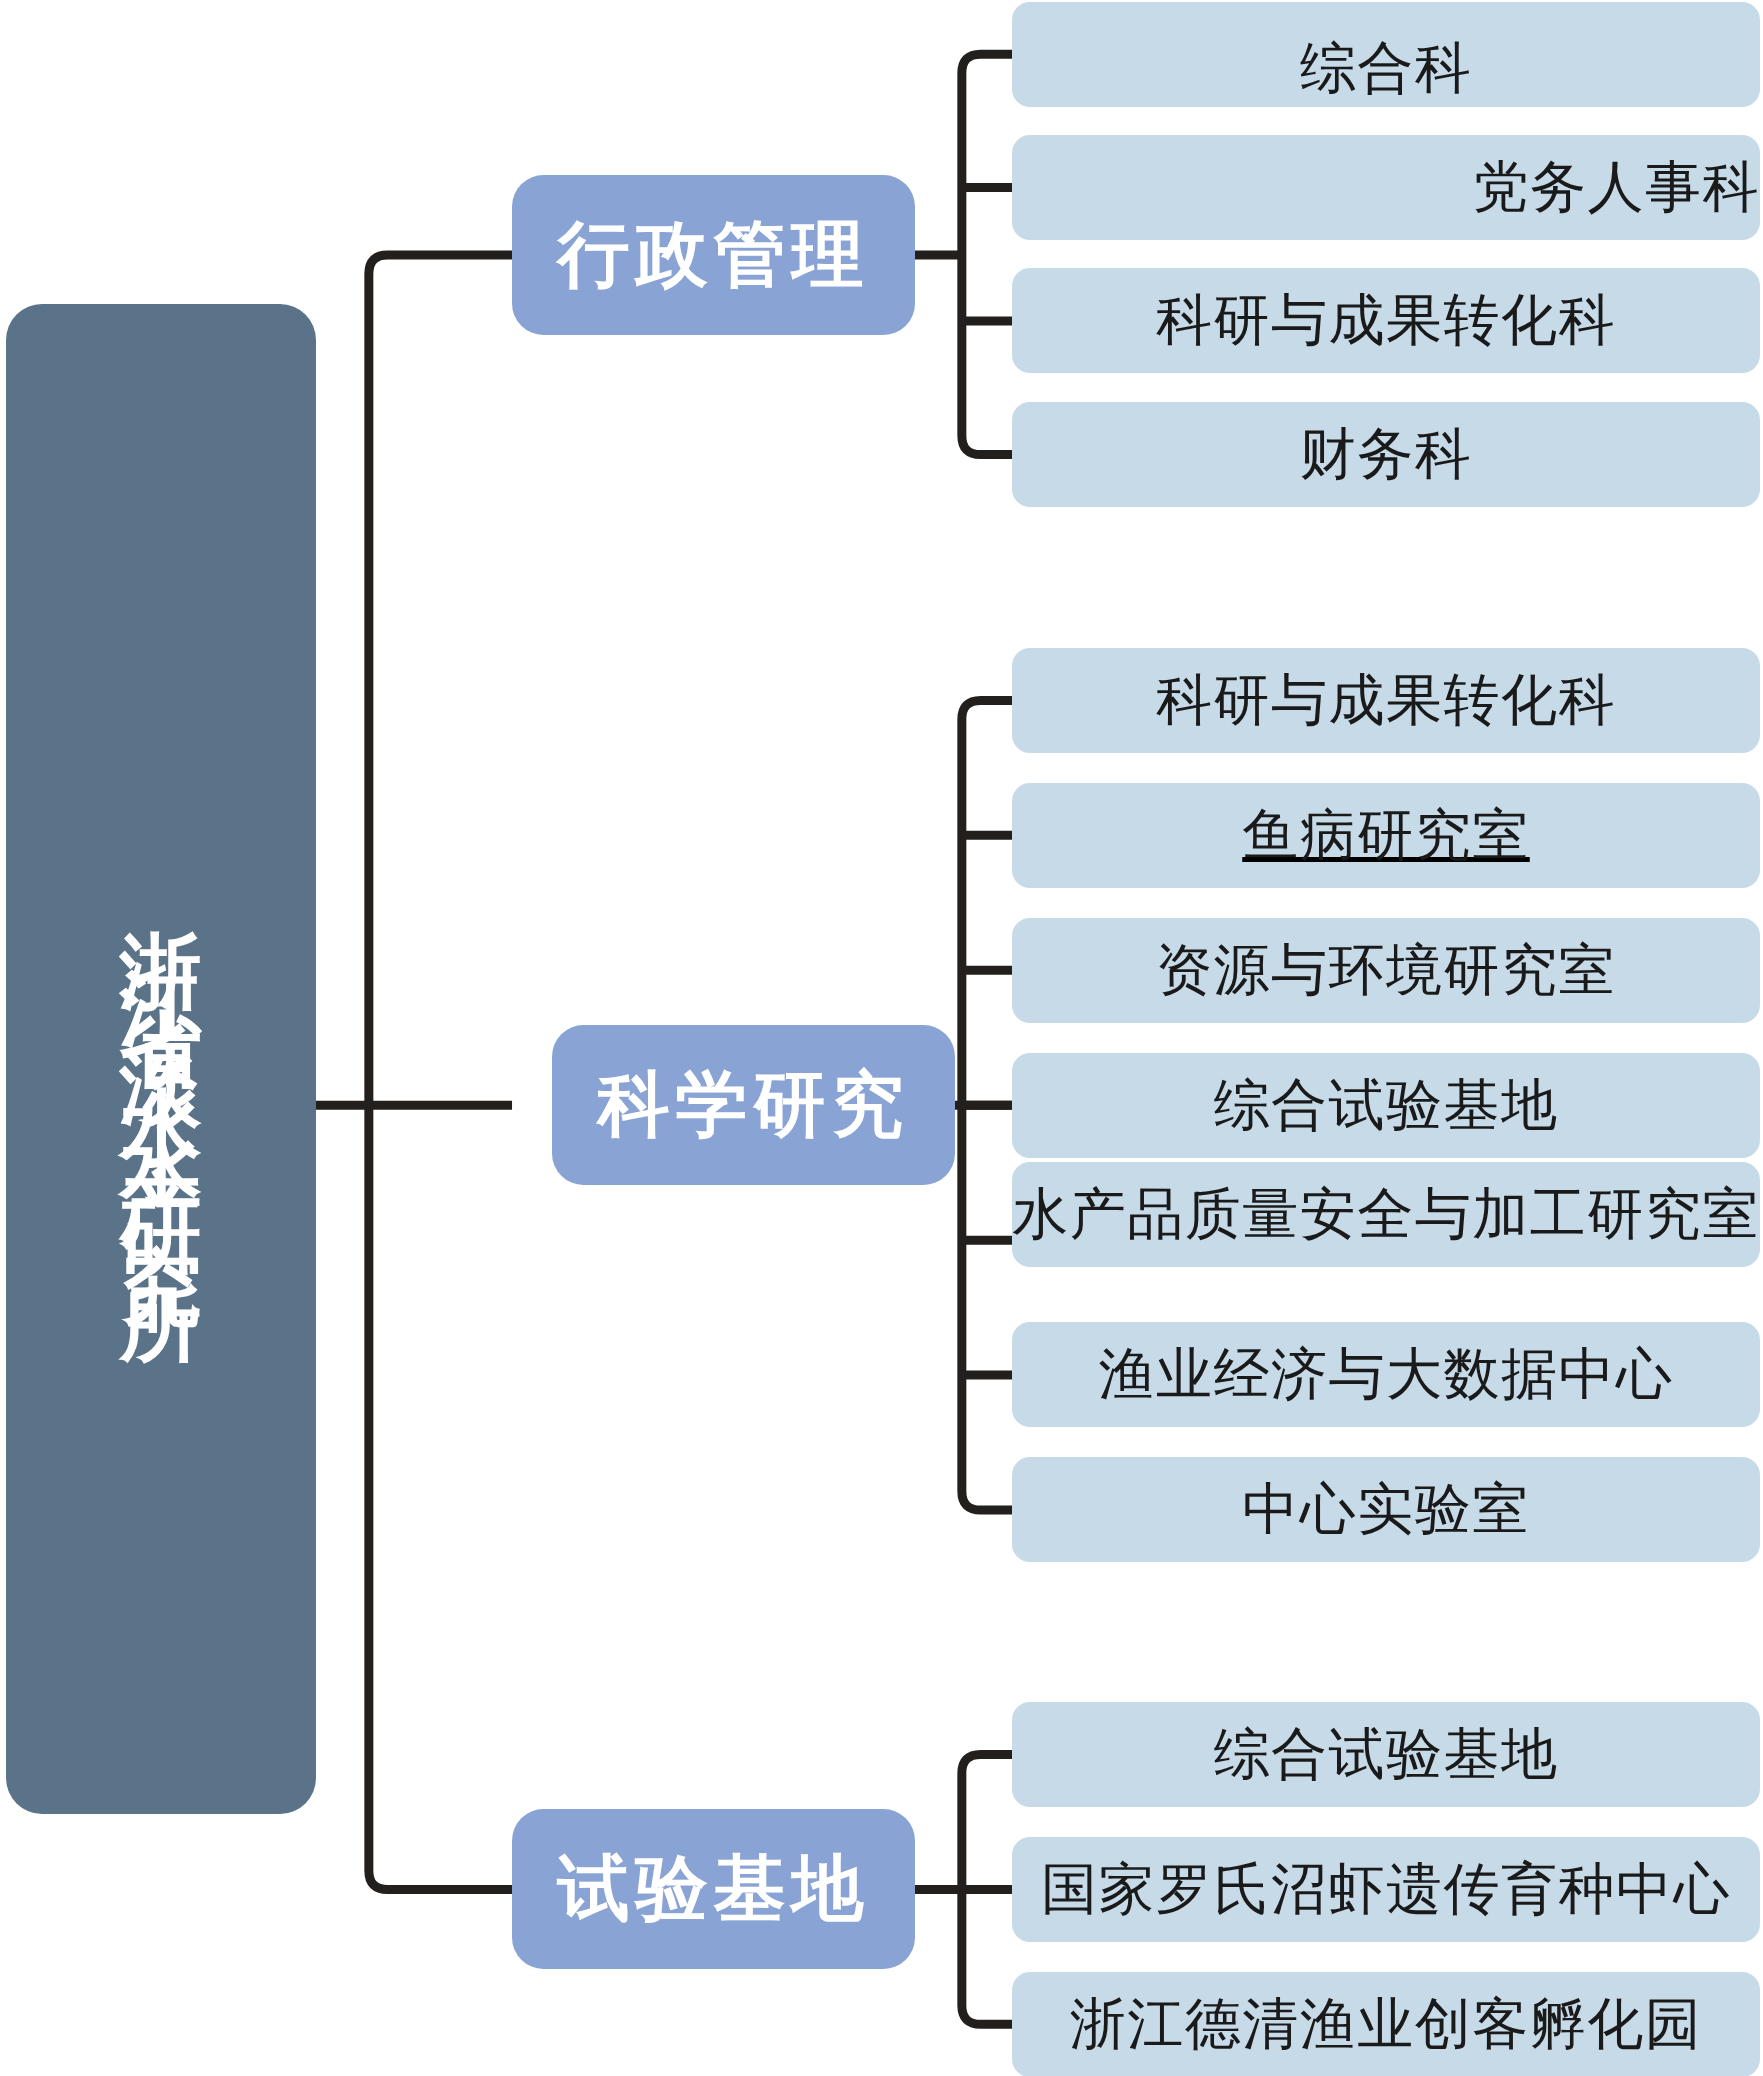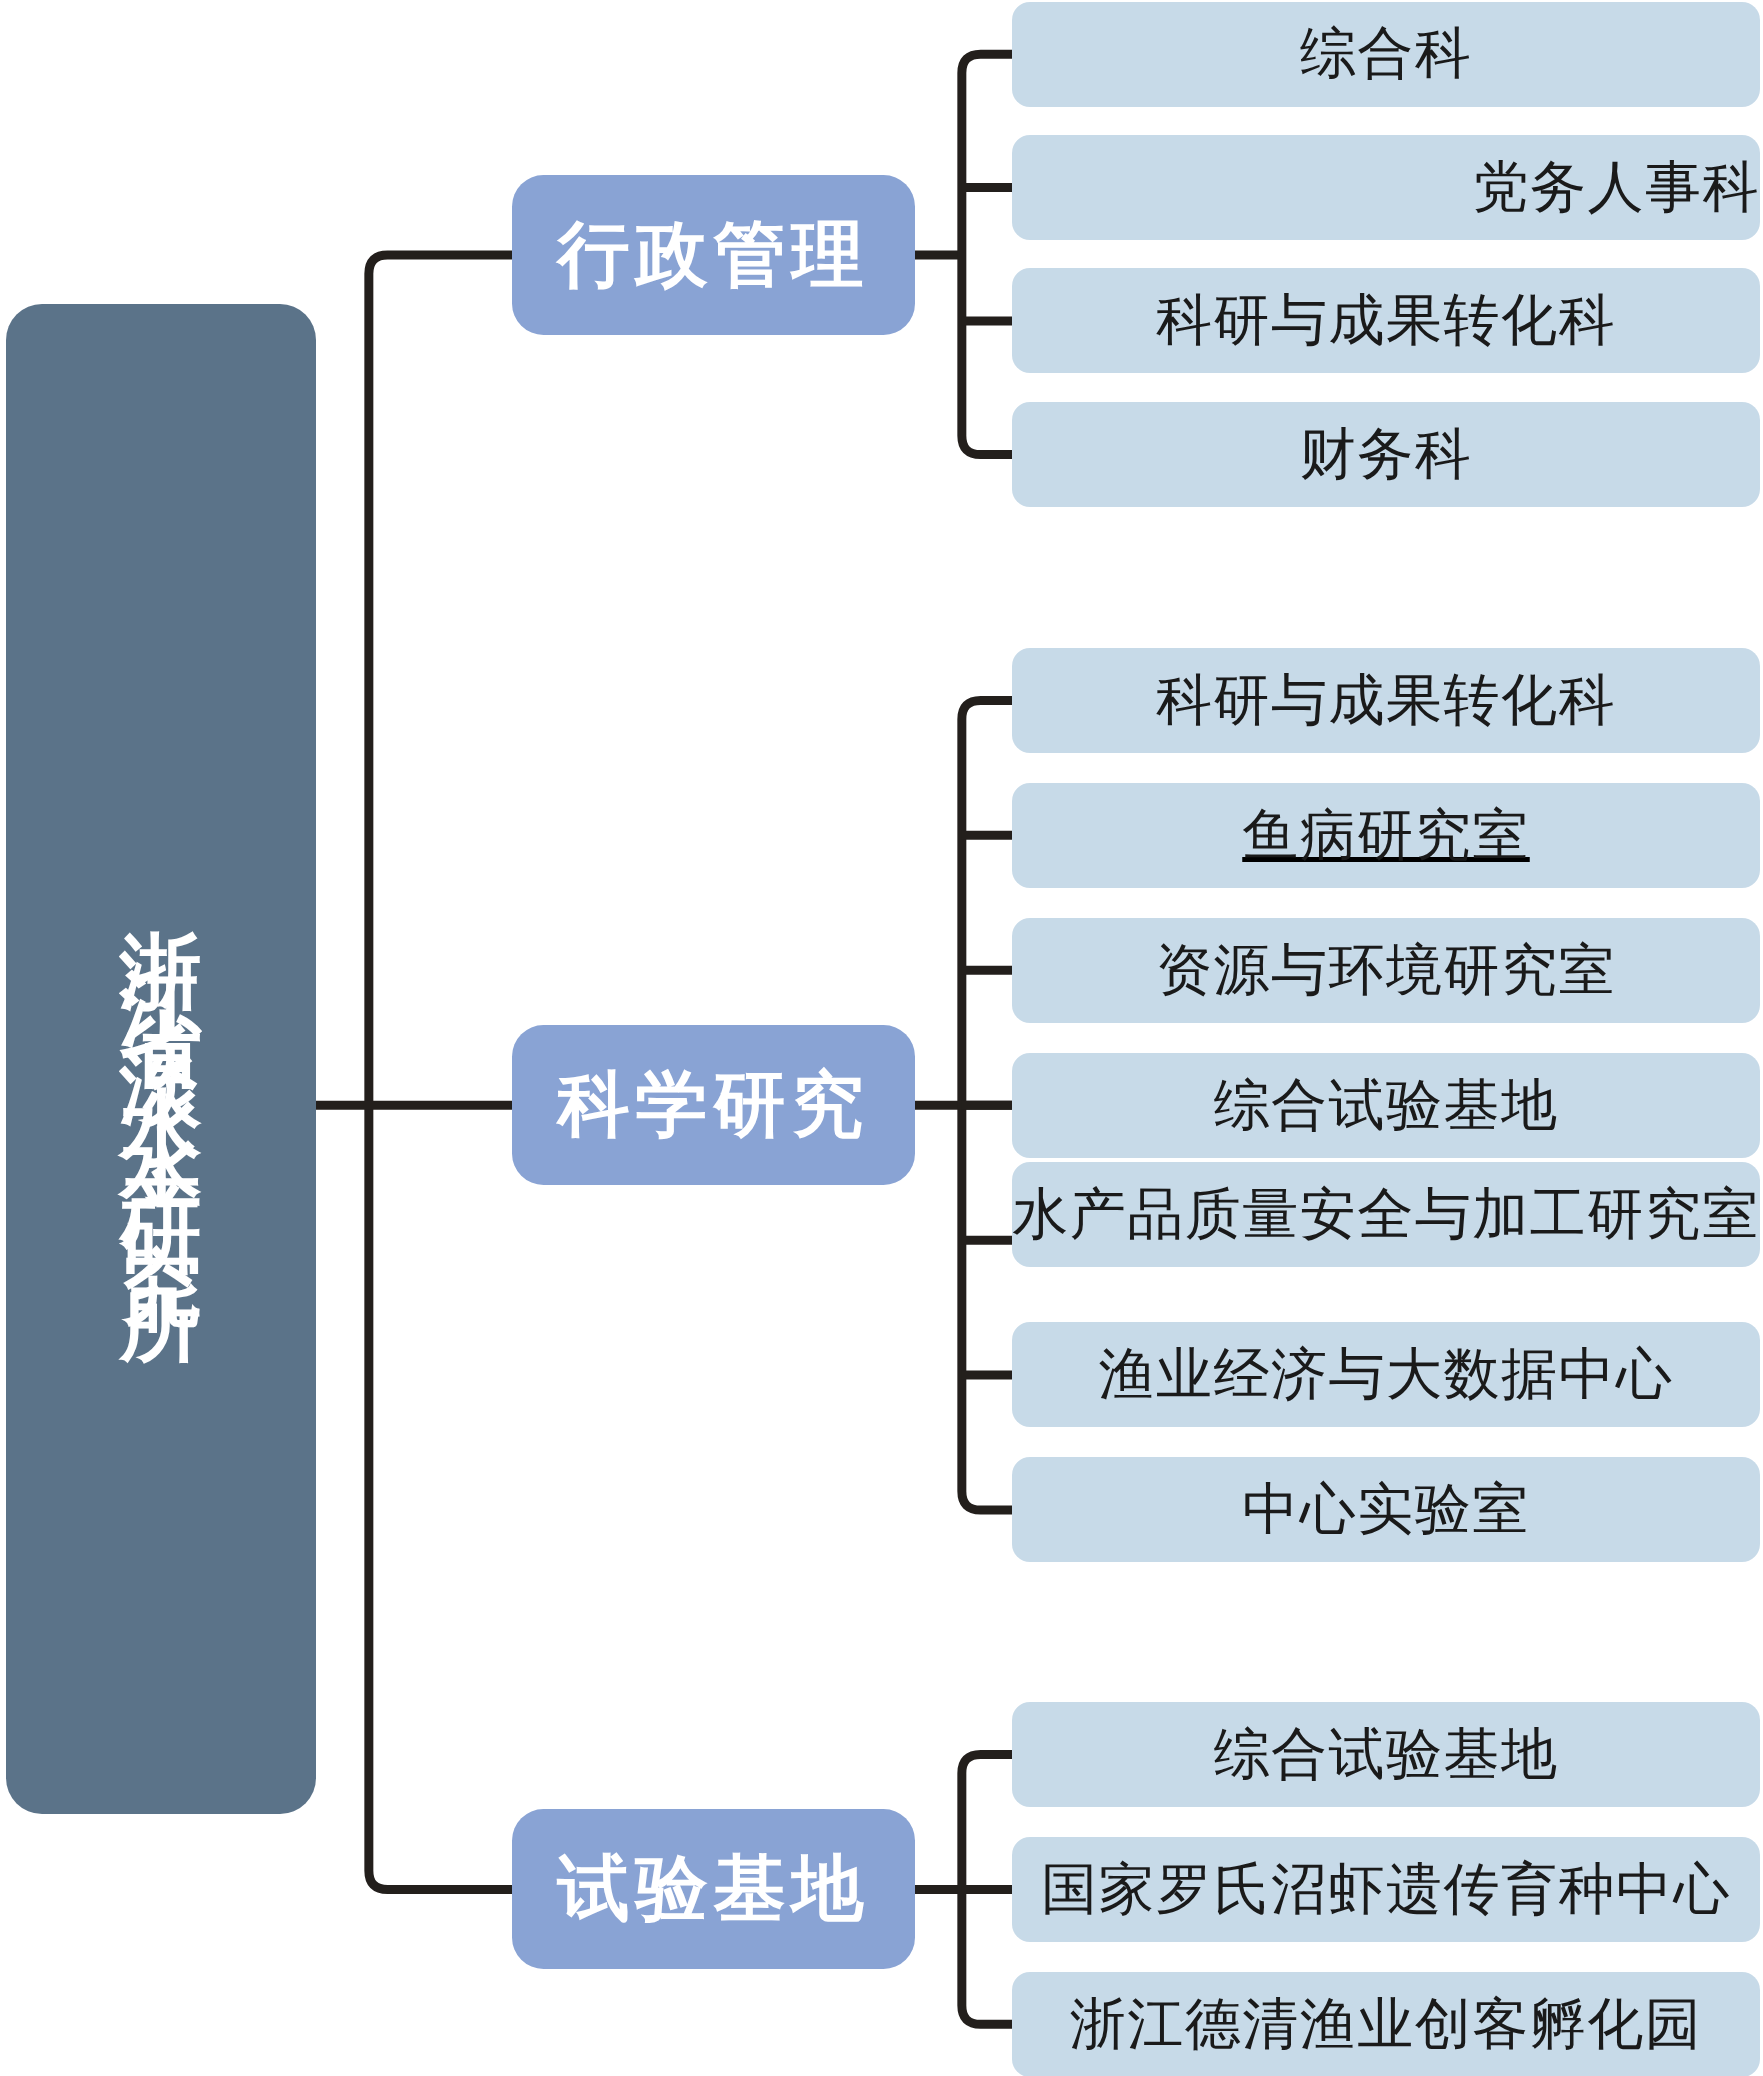--- a/index.html
+++ b/index.html
@@ -80,33 +80,33 @@
     </svg>
 
   <div class="node root-node">
     <div class="root-title">浙江省淡水水产研究所</div>
   </div>
 
   <div id="nodes">
       <div class="node branch-node" style="top: 175px;">
         <span class="branch-label">行政管理</span>
       </div>
-      <div class="node leaf-node" style="top: 1.5px;">
+      <div class="node leaf-node" style="top: 1.5px; align-items: flex-end;">
         <span class="leaf-label">综合科</span>
       </div>
       <div class="node leaf-node" style="top: 135px; justify-content: flex-end;">
         <span class="leaf-label">党务人事科</span>
       </div>
       <div class="node leaf-node" style="top: 268px;">
         <span class="leaf-label">科研与成果转化科</span>
       </div>
       <div class="node leaf-node" style="top: 402px;">
         <span class="leaf-label">财务科</span>
       </div>
-      <div class="node branch-node" style="top: 1025px;">
+      <div class="node branch-node" style="top: 1025px; margin-left: 40px;">
         <span class="branch-label">科学研究</span>
       </div>
       <div class="node leaf-node" style="top: 648px;">
         <span class="leaf-label">科研与成果转化科</span>
       </div>
       <div class="node leaf-node" style="top: 783px; text-decoration: underline;">
         <span class="leaf-label">鱼病研究室</span>
       </div>
       <div class="node leaf-node" style="top: 918px;">
         <span class="leaf-label">资源与环境研究室</span>

